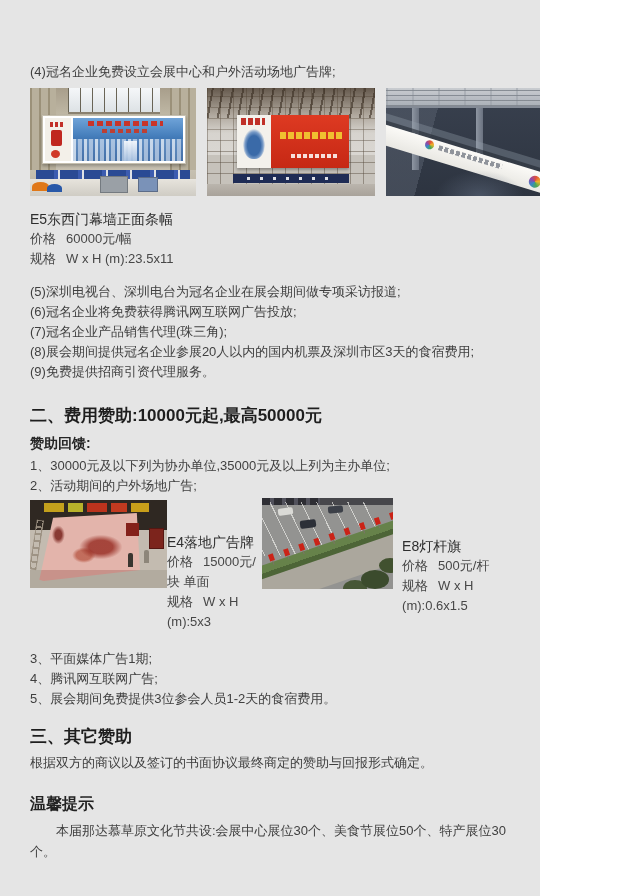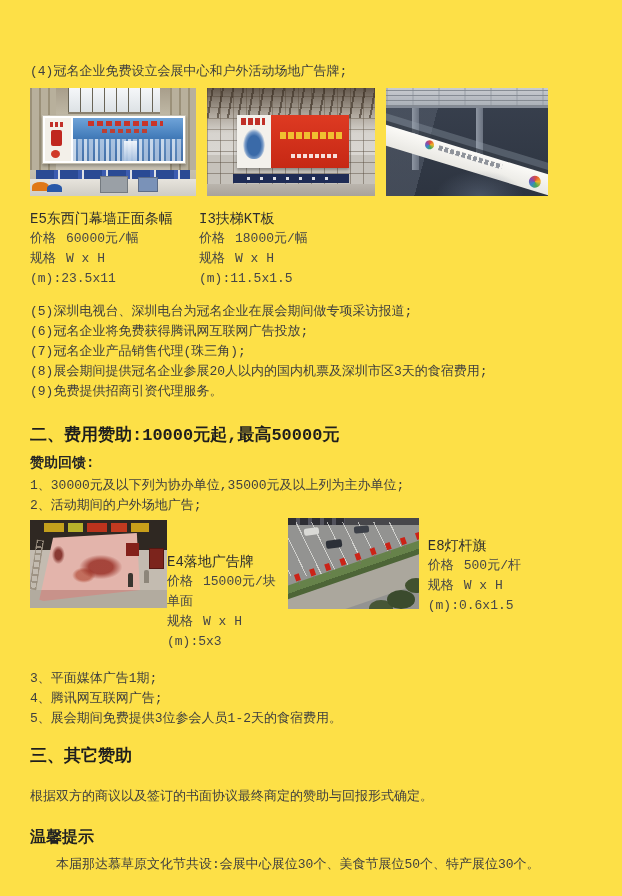--- a/index.html
+++ b/index.html
@@ -1,43 +1,43 @@
 <!DOCTYPE html>
 <html><head>
 <meta charset="utf-8">
 <style>
   html,body{margin:0;padding:0;background:#fff;}
   .page{
-    position:relative;width:622px;height:896px;background:#fde047;
+    position:relative;width:540px;height:896px;background:#e5e5e5;
     box-sizing:border-box;padding:62px 30px 0 30px;overflow:hidden;
-    font-family:Liberation Mono, monospace;
+    font-family:Liberation Sans, sans-serif;
     color:#3d3d3d;
   }
   .t{font-size:13px;line-height:20px;color:#3f3f3f;}
   .sec{font-size:17px;line-height:24px;font-weight:bold;color:#1e1e1e;}
   .sub{font-size:14px;line-height:22px;font-weight:bold;color:#262626;margin-top:4px;}
   .tips-h{font-size:16px;line-height:22px;font-weight:bold;color:#222;margin-top:20px;}
   .indent{text-indent:2em;}
 
   .row1{display:flex;gap:11px;margin-top:6px;}
   .cap-row{display:flex;gap:3px;margin-top:13px;}
   .cap-title{font-size:14px;line-height:20px;color:#2e2e2e;}
   .cap-line{font-size:13px;line-height:20px;color:#474747;}
   .cap-line .lab{margin-right:10px;}
   .c1{width:166px;} .c2{width:168px;} .c3{width:162px;}
 
   .list{margin-top:13px;}
   .sec2{margin-top:22px;}
   .items-top{margin-top:2px;}
   .row2{display:flex;margin-top:2px;align-items:flex-start;}
   .cap-e4{margin-top:34px;width:124px;}
-  .cap-e8{margin-left:9px;margin-top:18px;}
+  .cap-e8{margin-left:9px;margin-top:38px;}
   .after-row2{margin-top:17px;}
   .sec3{margin-top:16px;}
-  .s3body{margin-top:18px;}
+  .s3body{margin-top:4px;}
   .tips1{margin-top:5px;line-height:21px;}
   .tips2{line-height:21px;}
 
   
   .ph{position:relative;overflow:hidden;flex:none;}
   .ph1{width:166px;height:108px;background:linear-gradient(180deg,#a89e8b 0,#c2bba8 28%,#cfc9ba 62%,#b7b0a0 100%);}
   .ph2{width:168px;height:108px;background:
       linear-gradient(180deg,rgba(72,58,44,.80) 0,rgba(120,106,88,.45) 24%,rgba(200,196,190,.15) 42%,rgba(0,0,0,0) 58%),
       repeating-linear-gradient(90deg,rgba(84,72,58,.45) 0 1px,rgba(0,0,0,0) 1px 13px),
       repeating-linear-gradient(0deg,rgba(84,72,58,.45) 0 1px,rgba(0,0,0,0) 1px 11px),
@@ -194,25 +194,20 @@
       <div class="p3-glow"></div>
     </div>
   </div>
 
   <div class="cap-row">
     <div class="c1">
       <div class="cap-title">E5东西门幕墙正面条幅</div>
       <div class="cap-line"><span class="lab">价格</span><span>60000元/幅</span></div>
       <div class="cap-line"><span class="lab">规格</span><span>W x H (m):23.5x11</span></div>
     </div>
-    <div class="c3">
-      <div class="cap-title">I3扶梯KT板</div>
-      <div class="cap-line"><span class="lab">价格</span><span>18000元/幅</span></div>
-      <div class="cap-line"><span class="lab">规格</span><span>W x H (m):11.5x1.5</span></div>
-    </div>
   </div>
 
   <div class="list">
     <div class="t">(5)深圳电视台、深圳电台为冠名企业在展会期间做专项采访报道;</div>
     <div class="t">(6)冠名企业将免费获得腾讯网互联网广告投放;</div>
     <div class="t">(7)冠名企业产品销售代理(珠三角);</div>
     <div class="t">(8)展会期间提供冠名企业参展20人以内的国内机票及深圳市区3天的食宿费用;</div>
     <div class="t">(9)免费提供招商引资代理服务。</div>
   </div>
 

